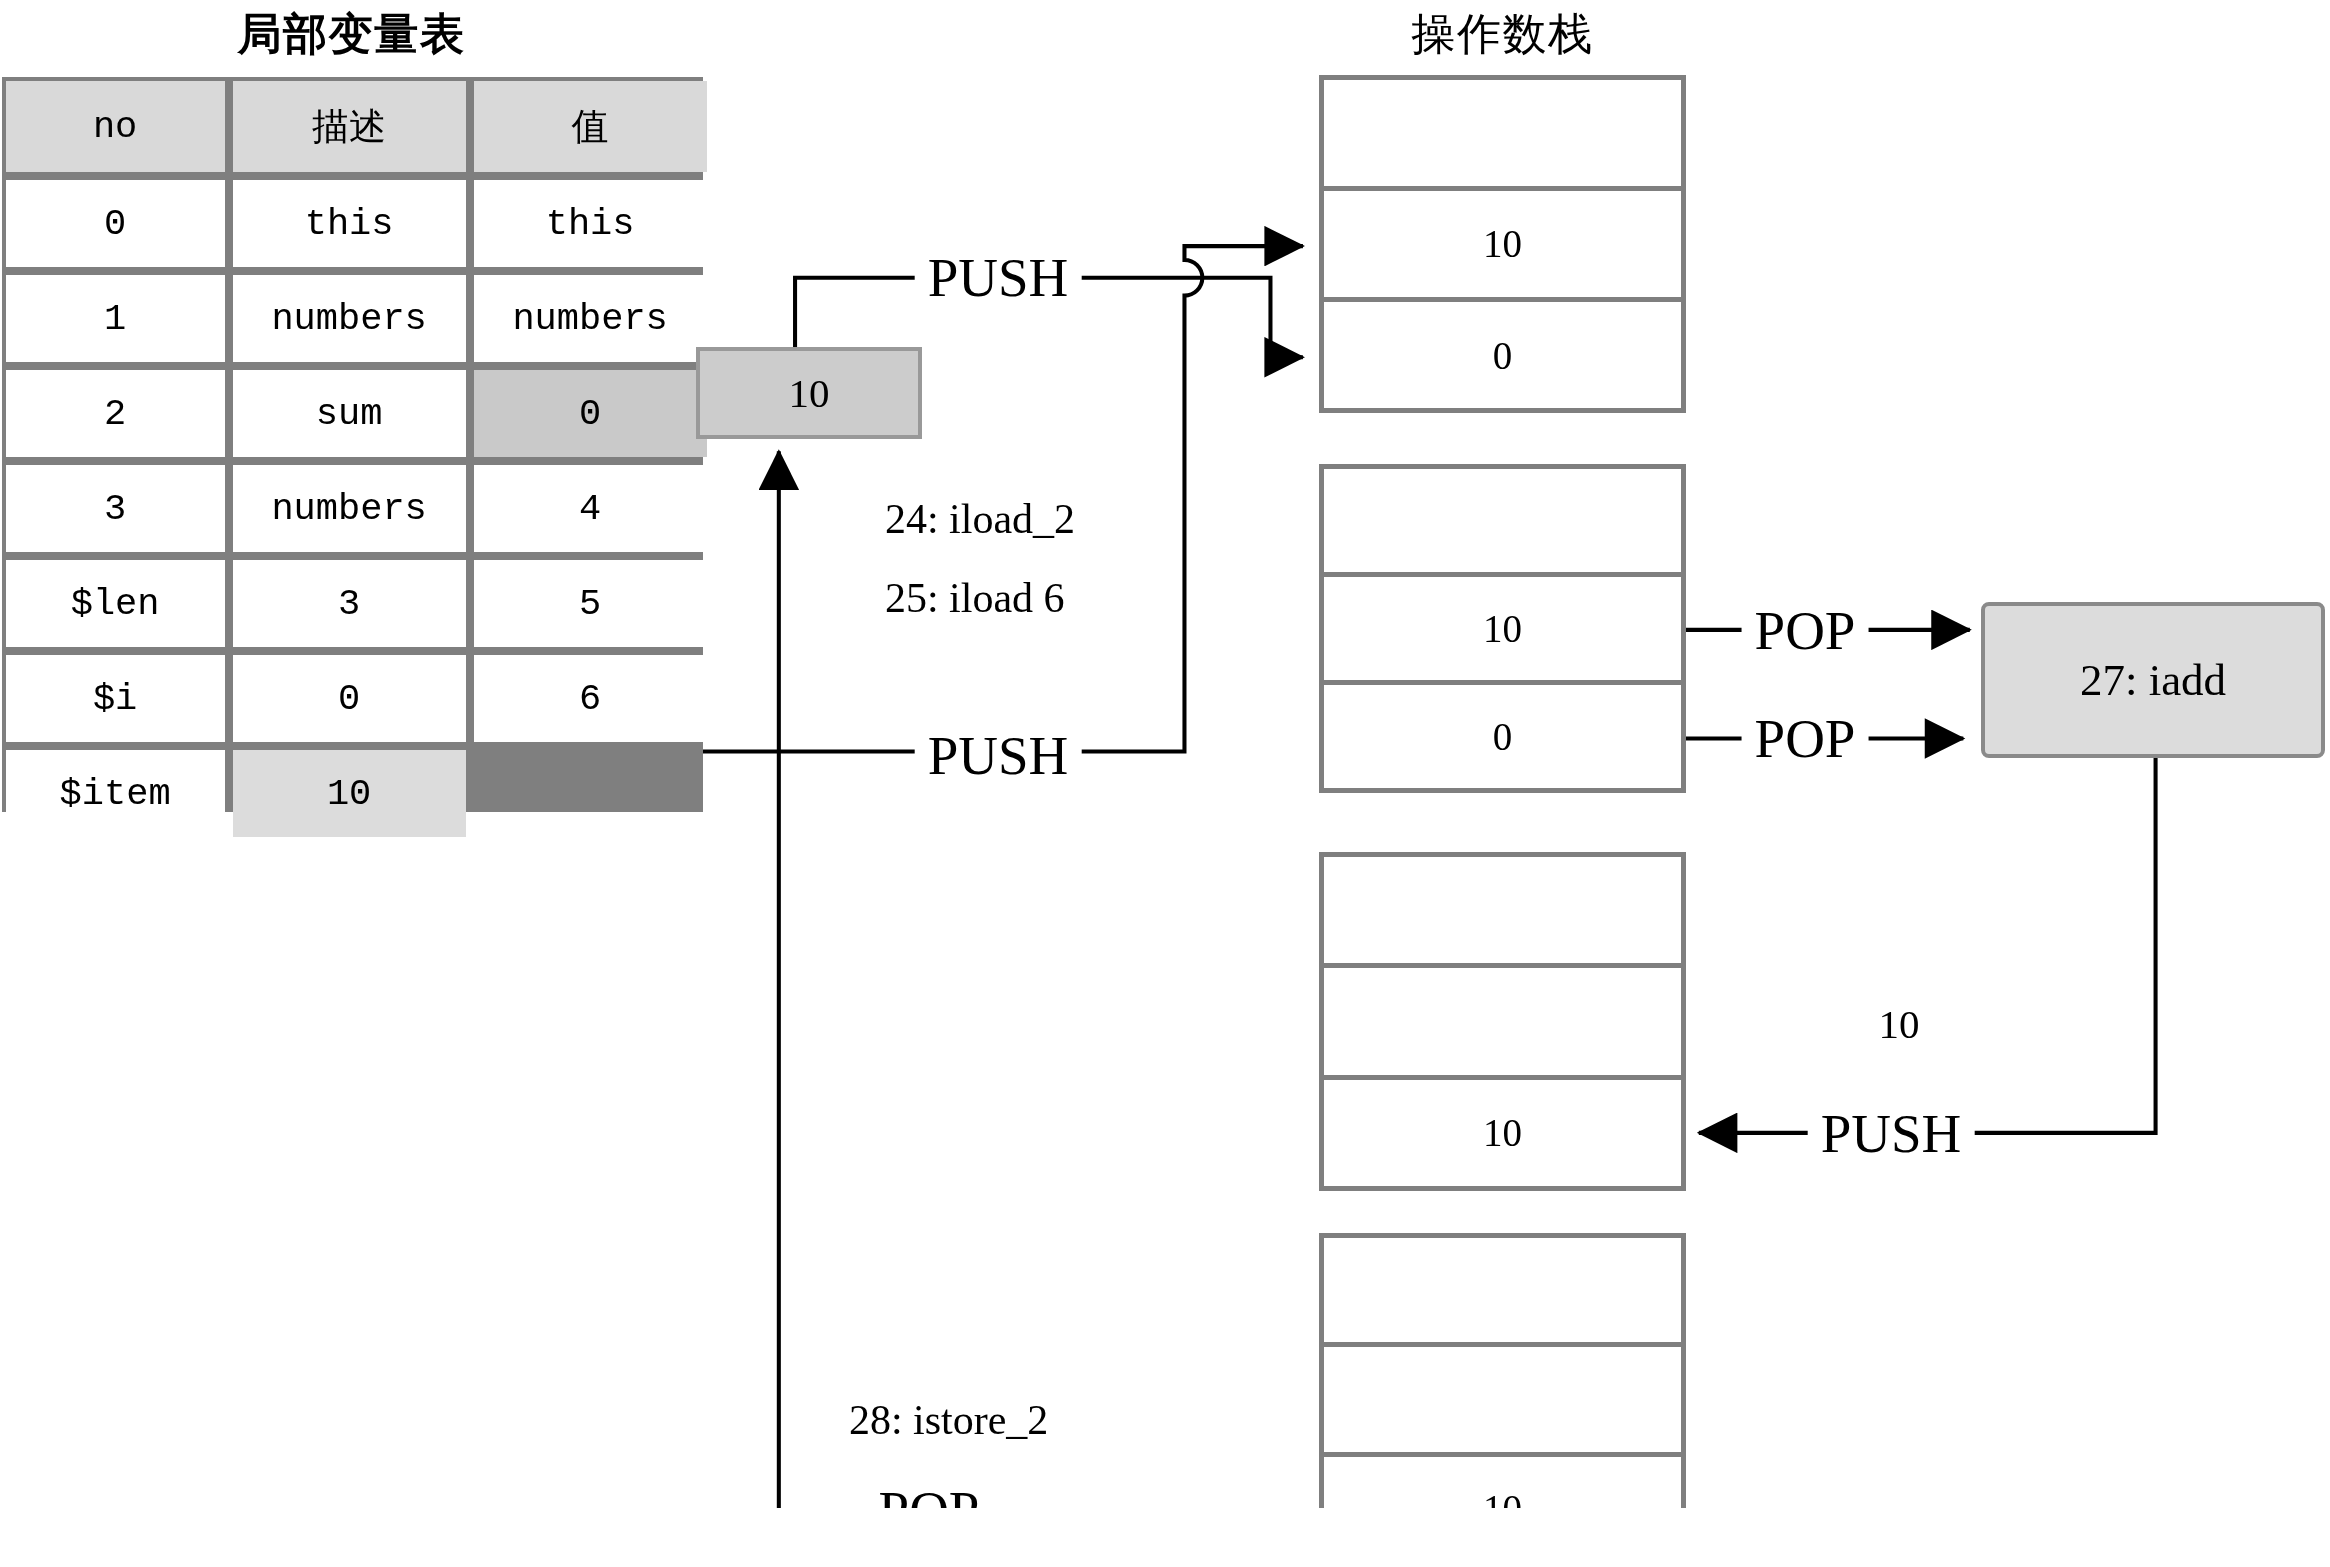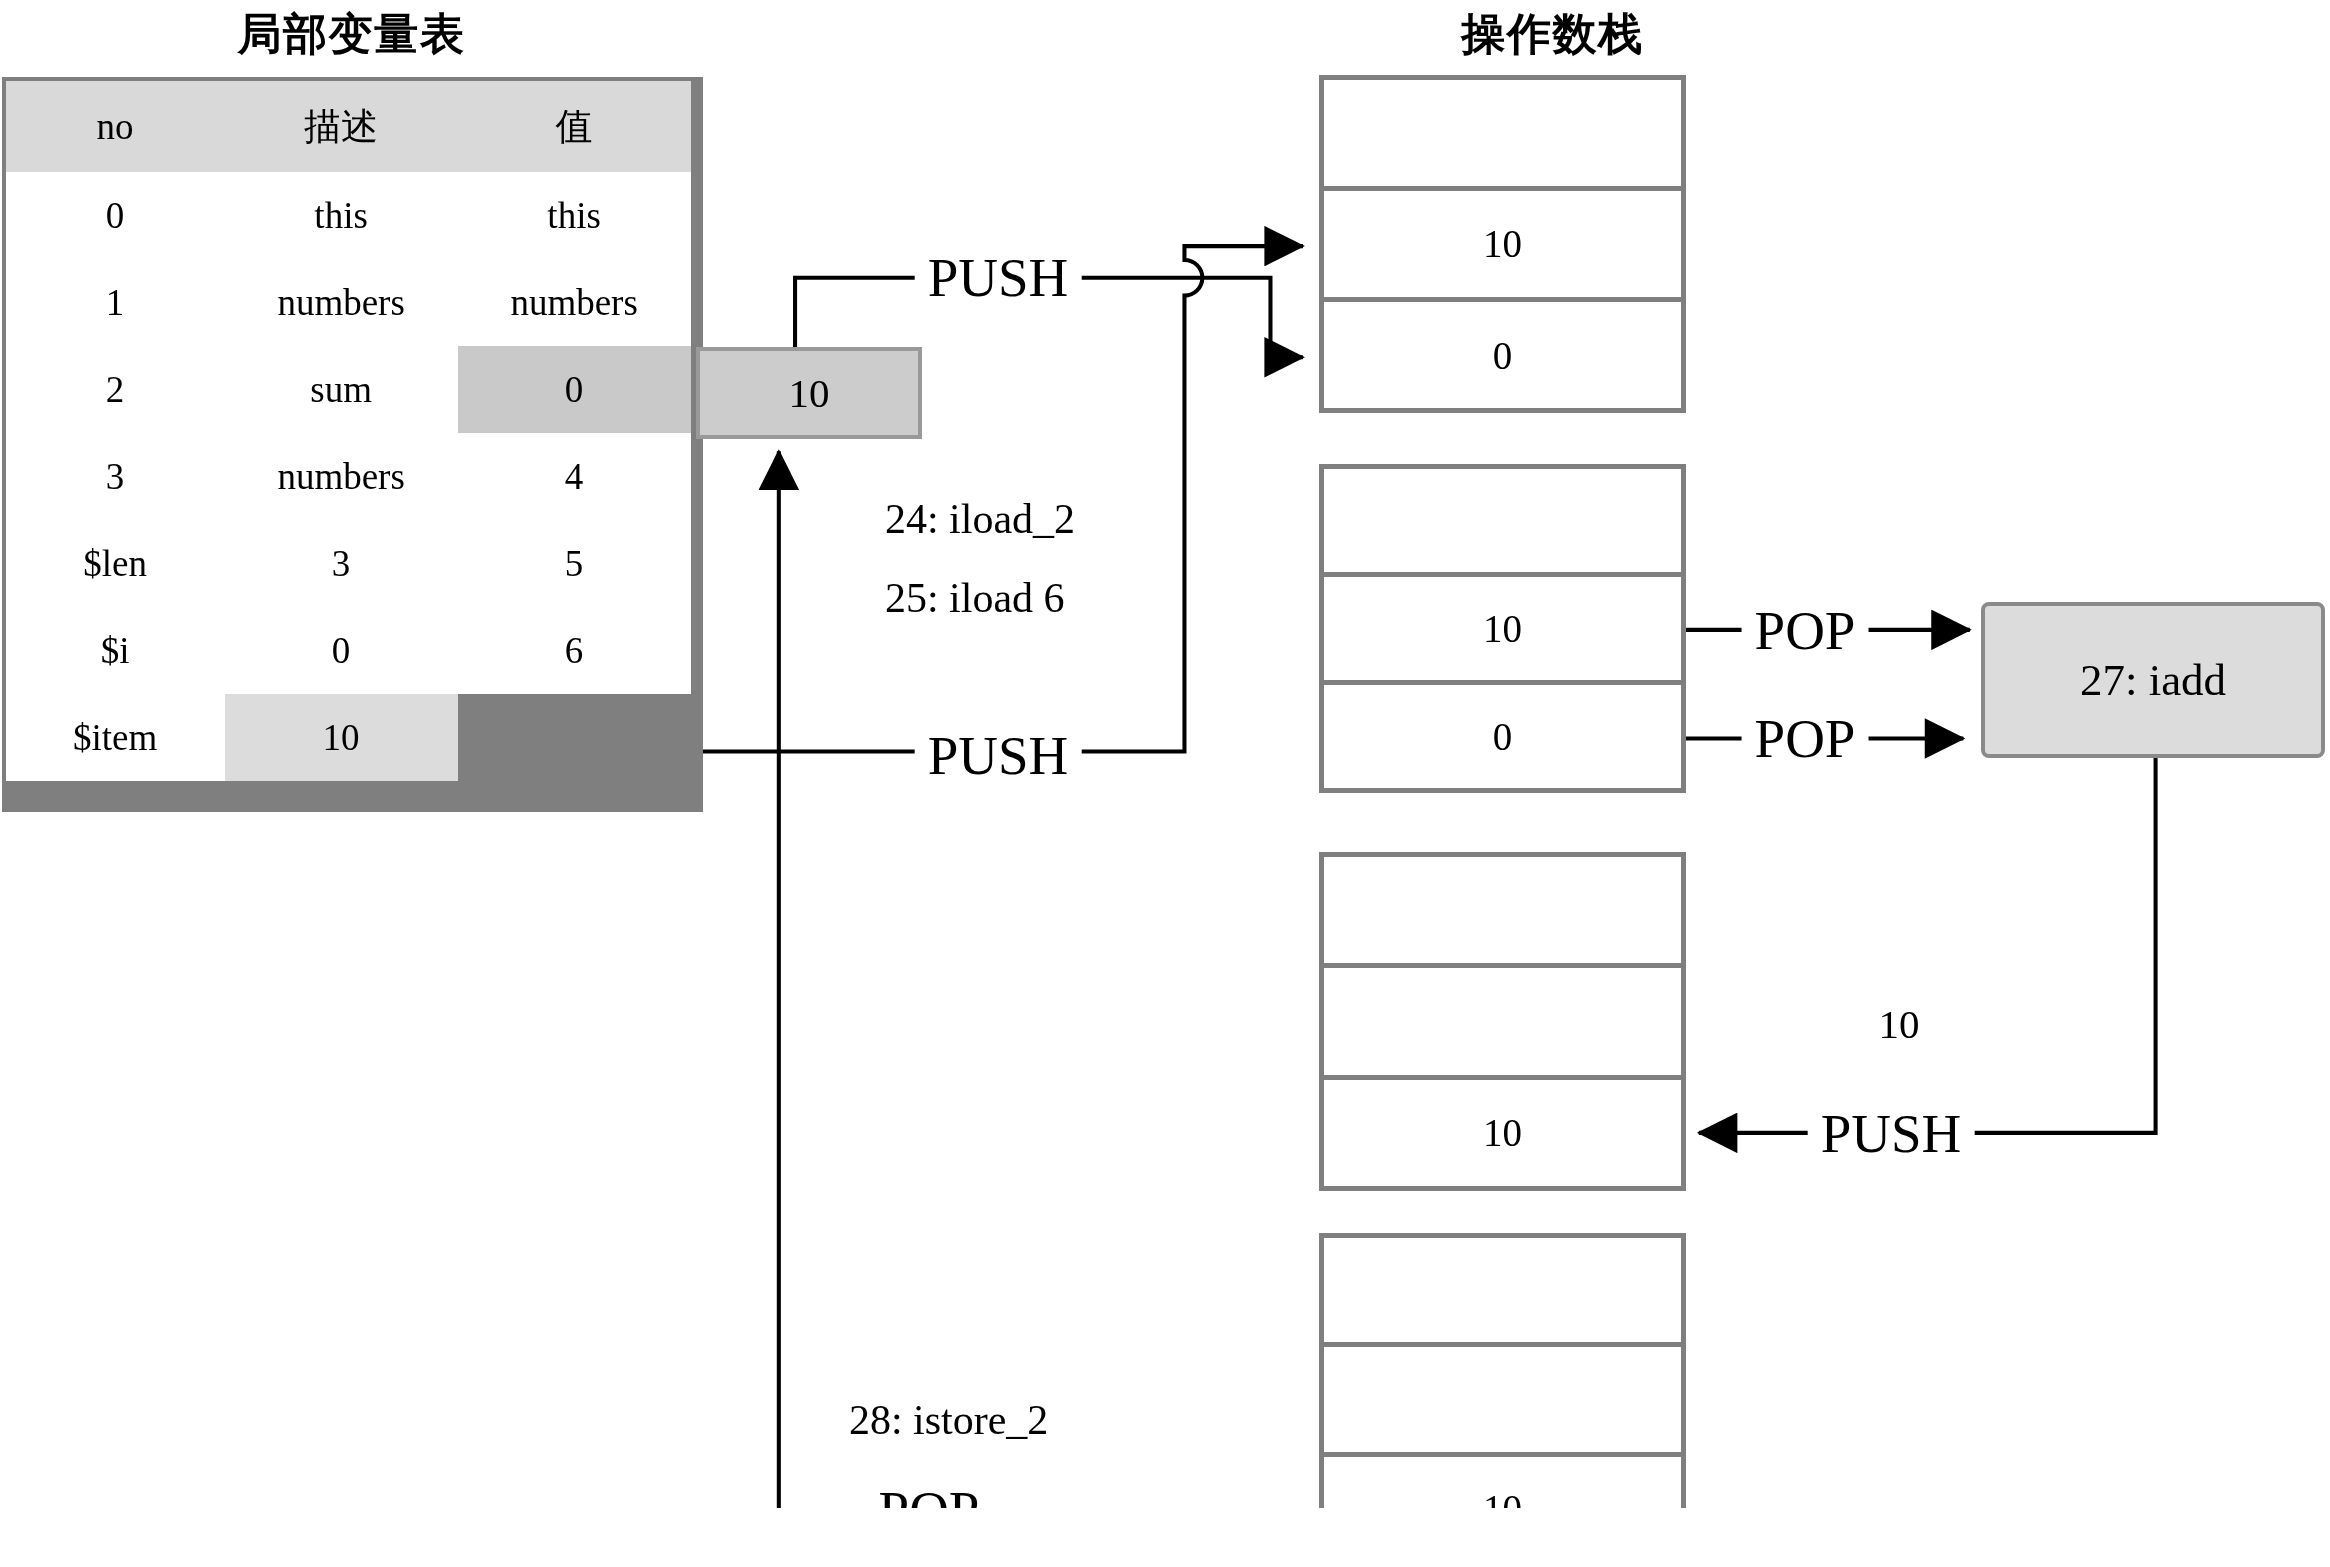--- a/index.html
+++ b/index.html
@@ -15,28 +15,28 @@
     --bg:#ffffff;
   }
   html,body{margin:0;padding:0;background:var(--bg);}
   .canvas{
     position:relative;width:2330px;height:1508px;background:var(--bg);
     font-family:"Liberation Serif","DejaVu Serif",serif;color:#000;overflow:hidden;
   }
   .wires{position:absolute;left:0;top:0;width:2330px;height:1568px;}
   .title{position:absolute;text-align:center;font-size:44px;font-weight:bold;letter-spacing:1.6px;}
   .lvt-title{left:0;top:4.9px;width:703px;}
-  .ops-title{left:1369px;top:4.9px;width:367px;font-weight:bold;}
+  .ops-title{left:1319px;top:4.9px;width:367px;font-weight:normal;}
 
   
   .lvt{
     position:absolute;left:1.6px;top:77px;width:701px;height:735px;
     display:grid;grid-template-columns:219px 233px 233px;
     grid-template-rows:91px repeat(7,87px);
-    gap:0;padding:4px;background:var(--border-gray);box-sizing:border-box;
+    gap:8px;padding:4px;background:var(--border-gray);box-sizing:border-box;font-family:Liberation Mono, monospace;
   }
   .lvt .cell{
     background:#fff;display:flex;align-items:center;justify-content:center;
     font-size:37px;
   }
   .lvt .hdr{background:var(--header-fill);}
   .lvt .hl-dark{background:var(--hl-dark);}
   .lvt .hl-light{background:var(--hl-light);}
 
   

